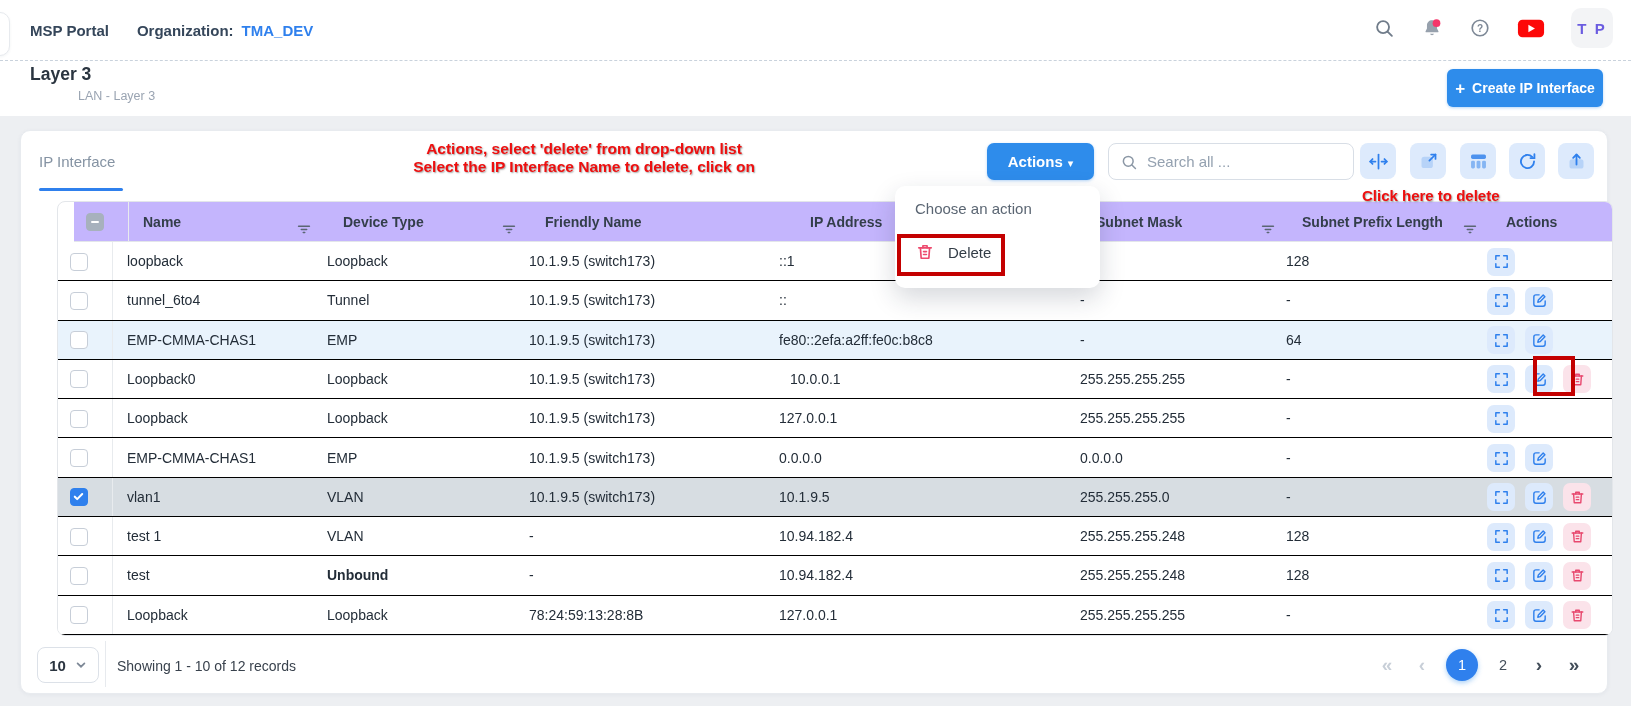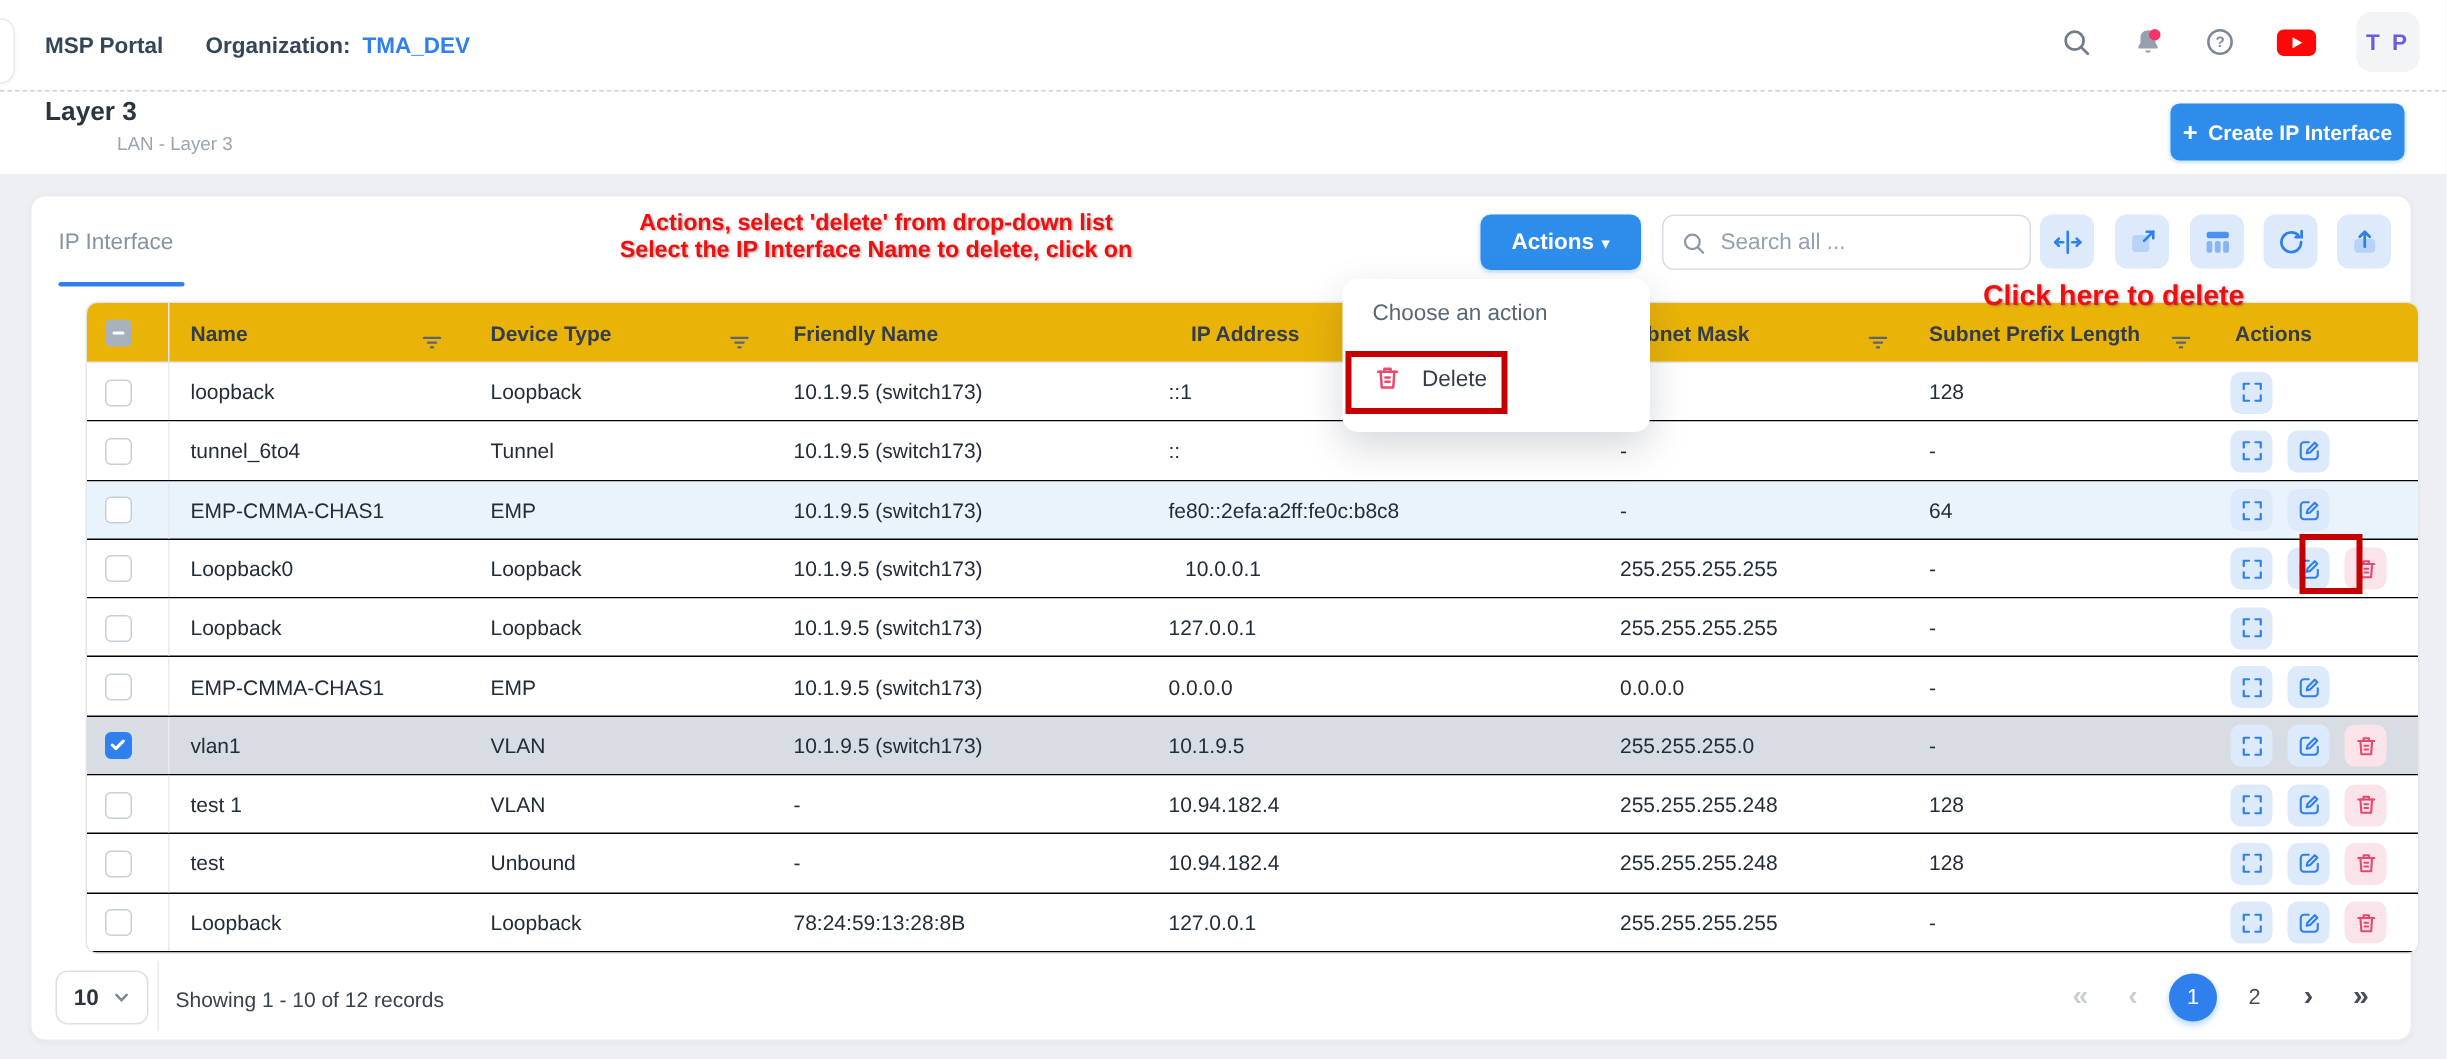--- a/index.html
+++ b/index.html
@@ -56,21 +56,21 @@
     padding-left:38px; font-family:inherit; font-size:15px; color:#333; }
   .search-box input::placeholder { color:#94a1b0; }
 
   .tool-btn { position:absolute; top:12px; width:36px; height:36px; border:none; border-radius:8px;
     background:#ddeafc; color:#2f80ed; cursor:pointer; display:flex; align-items:center; justify-content:center; }
   .tool-btn svg { width:21px; height:21px; }
 
   
   .table-box { position:absolute; left:36px; top:70px; width:1556px; height:435px;
     border:1px solid #e3e6ea; border-radius:8px; overflow:hidden; background:#fff; }
-  .thead { position:absolute; left:0; top:0; width:100%; height:40px; background:#eab308;
+  .thead { position:absolute; left:16px; top:0; width:100%; height:40px; background:#c4b5fd;
     border-bottom:1px solid #e3e6ea; line-height:40px; }
   .hlabel { position:absolute; font-size:14px; font-weight:600; color:#333e4a; white-space:nowrap; cursor:pointer; }
   .filter { position:absolute; top:11px; width:18px; height:18px; cursor:pointer; }
   .filter svg { width:18px; height:18px; }
   .vline { position:absolute; left:54px; top:0; bottom:0; width:1px; background:#e8ebee; }
   .trow { position:absolute; left:0; width:100%; height:39.3px; line-height:39.3px;
     border-bottom:1px solid #000000; background:#fff; }
   .trow.hover { background:#e9f3fc; }
   .trow.selected { background:#d7dde2; }
   .cell { position:absolute; font-size:14px; color:#232d38; white-space:nowrap; }
@@ -106,21 +106,21 @@
   .dd-header { position:absolute; left:20px; top:14px; font-size:15px; color:#5b6673; }
   .dd-item { position:absolute; left:12px; top:44px; right:12px; height:44px; border-radius:7px;
     display:flex; align-items:center; gap:13px; padding-left:8px; cursor:pointer; }
   .dd-item svg { width:20px; height:20px; color:#ed4a6e; }
   .dd-item span { font-size:15px; color:#333d47; }
 
   
   .note { position:absolute; z-index:70; color:#ee0f0f; font-weight:bold;
     text-shadow:1px 1px 1.5px rgba(90,90,90,.55); }
   #note1 { left:388px; top:140px; width:392px; font-size:15.5px; line-height:18px; text-align:center; }
-  #note2 { left:1322px; top:187px; font-size:19px; white-space:nowrap;text-align:center; }
+  #note2 { left:1362px; top:187px; font-size:15px; white-space:nowrap;text-align:center; }
   #arrows { position:absolute; inset:0; z-index:55; pointer-events:none; }
   .redbox { position:absolute; border:4px solid #c40000; z-index:60; pointer-events:none; }
   #box-delete-menu { left:897px; top:234px; width:108px; height:42px; }
   #box-row-delete { left:1533px; top:356px; width:42px; height:40px; }
 </style>
 </head>
 <body>
 
 <div id="app">
 
@@ -467,21 +467,21 @@
               <path d="M6.5 7l.9 12.5h9.2L17.5 7"></path>
               <path d="M10.3 11.5h3.4"></path>
               <path d="M10.3 15h3.4"></path>
             </svg>
           </button>
         </div>
         <div class="trow" style="top: 354.4px;">
           <div class="vline"></div>
           <div class="cb" style="top: 10.5px;"></div>
           <span class="cell" style="left: 69px;">test</span>
-          <span class="cell" style="left: 269px;">Unbound</span>
+          <span class="cell" style="left: 269px; font-weight: bold;">Unbound</span>
           <span class="cell" style="left: 471px;">-</span>
           <span class="cell" style="left: 721px;">10.94.182.4</span>
           <span class="cell" style="left: 1022px;">255.255.255.248</span>
           <span class="cell" style="left: 1228px;">128</span>
           <button class="act-btn expand" style="left: 1429px;">
             <svg viewBox="0 0 24 24" fill="none" stroke="currentColor" stroke-width="2.1" stroke-linecap="round" stroke-linejoin="round">
               <path d="M9 4H4v5"></path>
               <path d="M15 4h5v5"></path>
               <path d="M20 15v5h-5"></path>
               <path d="M9 20H4v-5"></path>

